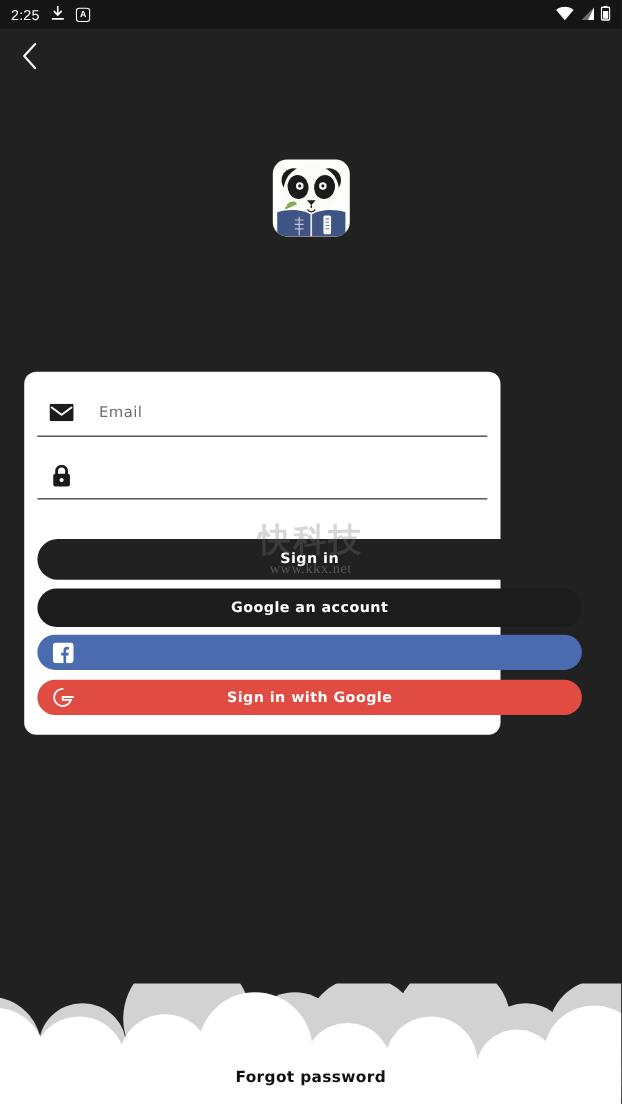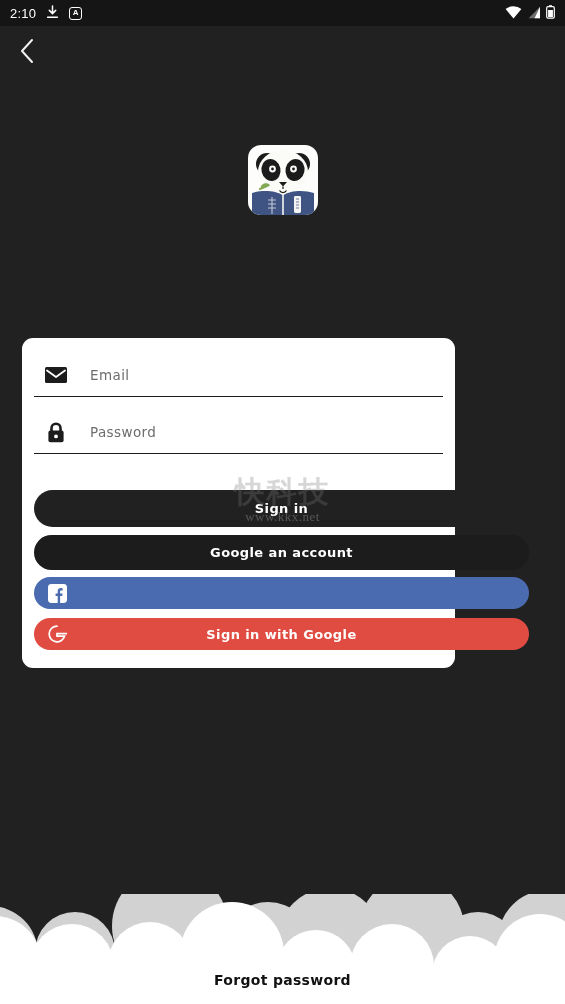--- a/index.html
+++ b/index.html
@@ -157,21 +157,21 @@
     z-index: 3;
   }
 </style>
 </head>
 <body>
 
 <div id="screen">
 
   <div id="status-bar">
     <div id="status-left">
-      <span class="status-time">2:10</span>
+      <span class="status-time">2:25</span>
       <span class="sb-icon">
         <svg width="13" height="14" viewBox="0 0 13 14">
           <path d="M6.5 1v7.2M3.3 5.4l3.2 3.2 3.2-3.2M1.6 12.2h9.8" stroke="#fff" stroke-width="1.5" fill="none" stroke-linecap="round"></path>
         </svg>
       </span>
       <span class="letter-badge">A</span>
     </div>
     <div id="status-right">
       <span class="sb-icon">
         <svg width="17" height="13" viewBox="0 0 17 13">
@@ -245,21 +245,20 @@
     </div>
 
     <div class="field-row second">
       <span class="field-icon">
         <svg width="18" height="21" viewBox="0 0 18 21">
           <path d="M4.5 9V6.2a4.5 4.5 0 0 1 9 0V9" stroke="#1c1c1c" stroke-width="2.6" fill="none"></path>
           <rect x="1.4" y="8.6" width="15.2" height="11.6" rx="2" fill="#1c1c1c"></rect>
           <circle cx="9" cy="14.4" r="1.9" fill="#ffffff"></circle>
         </svg>
       </span>
-      <input class="field-input" type="password" value="" placeholder="Password" style="">
     </div>
 
     <button class="btn" id="sign-in-button">
       <span>Sign in</span>
     </button>
 
 
     <button class="btn" id="create-account-button">
       <span>Google an account</span>
     </button>

